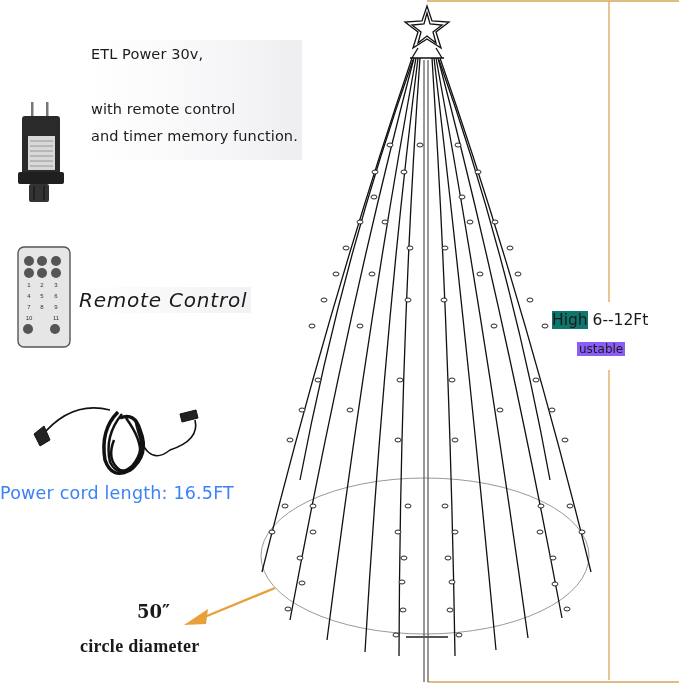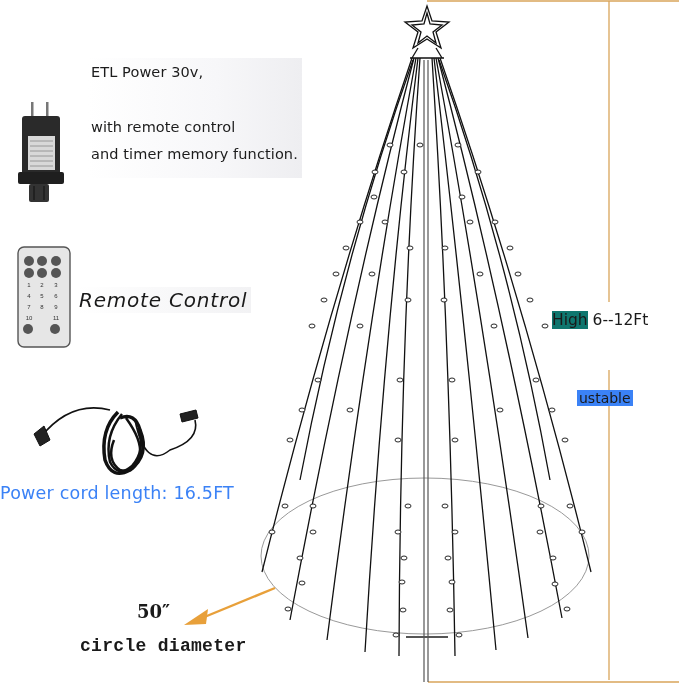--- a/index.html
+++ b/index.html
@@ -1,29 +1,29 @@
 <!DOCTYPE html>
 <html><head>
 <meta charset="utf-8">
 <style>
   html, body { margin: 0; padding: 0; background: #ffffff; }
   body { width: 679px; height: 686px; position: relative; overflow: hidden;
          font-family: "DejaVu Sans", "Liberation Sans", sans-serif; color: #222; }
   .abs { position: absolute; }
-  .spec-box { left: 88px; top: 58px; width: 214px; height: 120px;
+  .spec-box { left: 88px; top: 40px; width: 214px; height: 120px;
               background: linear-gradient(90deg, #ffffff 0%, #f7f7f9 60%, #eeeef1 100%); }
   .spec-line { position: absolute; left: 3px; font-size: 14.5px; color: #1c1c1c; white-space: nowrap; letter-spacing: 0.1px; }
   .remote-label { left: 77px; top: 287px; font-size: 20px; letter-spacing: 0.8px; color: #1a1a1a;
                   background: linear-gradient(90deg, #ffffff 0%, #f2f2f4 100%); padding: 1px 4px 1px 2px; font-style: italic; }
   .cord-label { left: 0px; top: 483px; font-size: 17.5px; color: #3b82f6; white-space: nowrap; letter-spacing: 0.2px; }
   .dia-num { left: 137px; top: 601px; font-size: 18px; font-weight: bold; color: #1a1a1a; font-family: "DejaVu Serif", "Liberation Serif", serif; }
-  .dia-label { left: 80px; top: 636px; font-size: 18px; font-weight: bold; color: #1a1a1a; letter-spacing: 0.3px; font-family: Liberation Mono, monospace; }
+  .dia-label { left: 80px; top: 636px; font-size: 18px; font-weight: bold; color: #1a1a1a; letter-spacing: 0.3px; font-family: Liberation Serif, serif; }
   .height-label { left: 550px; top: 311px; font-size: 15.5px; color: #1a1a1a; white-space: nowrap; background: #fff; padding: 0 2px; }
   .height-label .hl { background: #0f766e; }
-  .height-sub { left: 577px; top: 342px; font-size: 14px; color: #1a1a1a; background:#3b82f6; padding: 0 2px; margin-top: 48px; }
+  .height-sub { left: 577px; top: 342px; font-size: 12px; color: #1a1a1a; background:#8b5cf6; padding: 0 2px; }
   svg { position: absolute; left: 0; top: 0; }
 </style>
 </head>
 <body>
 
 <svg width="679" height="686" viewBox="0 0 679 686">
 
   <g stroke="#d9a55a" stroke-width="1.3" fill="none">
     <line x1="427" y1="1" x2="679" y2="1"></line>
     <line x1="609" y1="1" x2="609" y2="302"></line>

